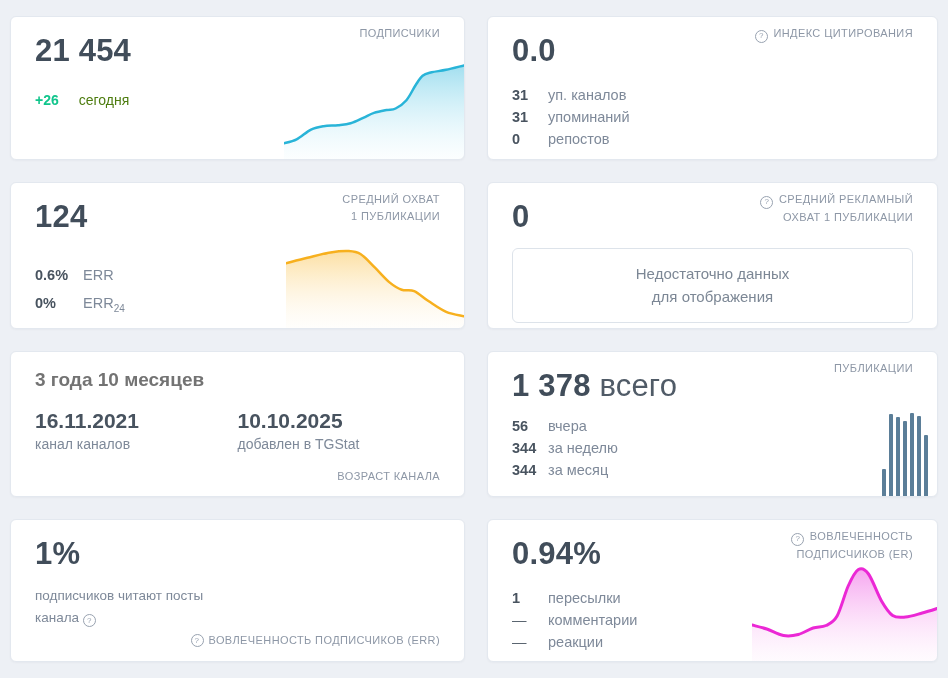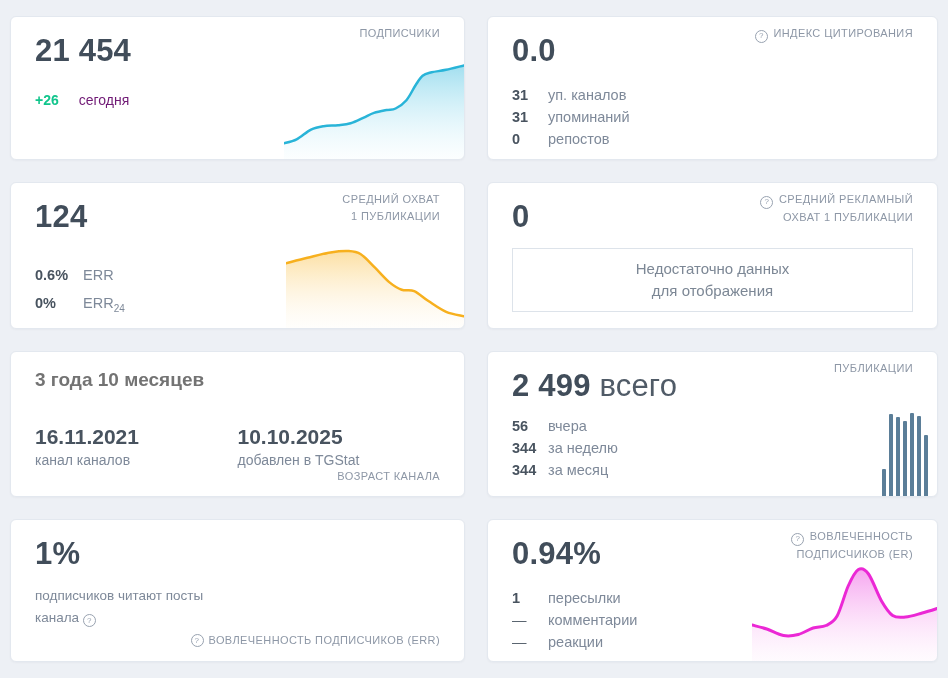--- a/index.html
+++ b/index.html
@@ -64,48 +64,48 @@
     border-radius:50%;
     font-size:8px; line-height:1;
     color:#98a2b0;
     flex:0 0 auto;
     vertical-align:-1px;
     cursor:pointer;
   }
   .corner-label .qicon { margin-right:2px; }
   .delta-row { margin-top:24px; font-size:14px; display:flex; align-items:baseline; gap:20px; }
   .delta-value { font-weight:700; }
-  .delta-label { color:#701a75; }
+  .delta-label { color:#4d7c0f; }
   .stat-rows { margin-top:16px; }
   .stat-row { display:flex; align-items:flex-start; font-size:14.5px; line-height:22px; }
   .stat-row .v { font-weight:700; color:#48535f; min-width:36px; padding-right:6px; }
   .stat-row .v.wide { min-width:48px; }
   .stat-row .l { color:#7e8999; }
   .stat-row .l sub { font-size:10px; }
   .sparkline { position:absolute; right:0; bottom:0; z-index:1; display:block; }
   .bars {
     position:absolute; right:9px; bottom:0;
     height:83px;
     display:flex; align-items:flex-end; gap:3px;
     z-index:1;
   }
   .bar { width:4px; border-radius:1px 1px 0 0; }
   .empty-box {
     margin-top:14px;
     border:1px solid #dde3ea;
-    border-radius:0;
-    height:64px;
+    border-radius:6px;
+    height:75px;
     display:flex; flex-direction:column;
     align-items:center; justify-content:center;
     font-size:15px; color:#7c8795; line-height:1.5;
   }
   .age-value { font-size:19px; font-weight:700; color:#737373; }
   .age-cols { display:flex; margin-top:18px; }
   .age-col { width:246px; }
-  .age-date { font-size:21px; font-weight:700; color:#48535f;margin-top:16px; }
+  .age-date { font-size:21px; font-weight:700; color:#48535f; }
   .age-cap { font-size:14px; color:#7e8999; margin-top:3px; }
   .desc-text { margin-top:14px; font-size:13.5px; color:#7e8999; line-height:1.6; max-width:260px; }
 </style>
 </head>
 <body>
 
 <div class="grid">
 
   <div class="card">
     <div class="corner-label">
@@ -217,21 +217,21 @@
       <span>ВОЗРАСТ КАНАЛА</span>
     </div>
   </div>
 
   <div class="card">
     <div class="corner-label">
       <span>ПУБЛИКАЦИИ</span>
     </div>
     <div class="card-content">
       <div class="big-value">
-        <span>2 499</span>
+        <span>1 378</span>
         <span class="big-suffix">всего</span>
       </div>
       <div class="stat-rows" style="margin-top:12px">
         <div class="stat-row">
           <span class="v">56</span>
           <span class="l">вчера</span>
         </div>
         <div class="stat-row">
           <span class="v">344</span>
           <span class="l">за неделю</span>

